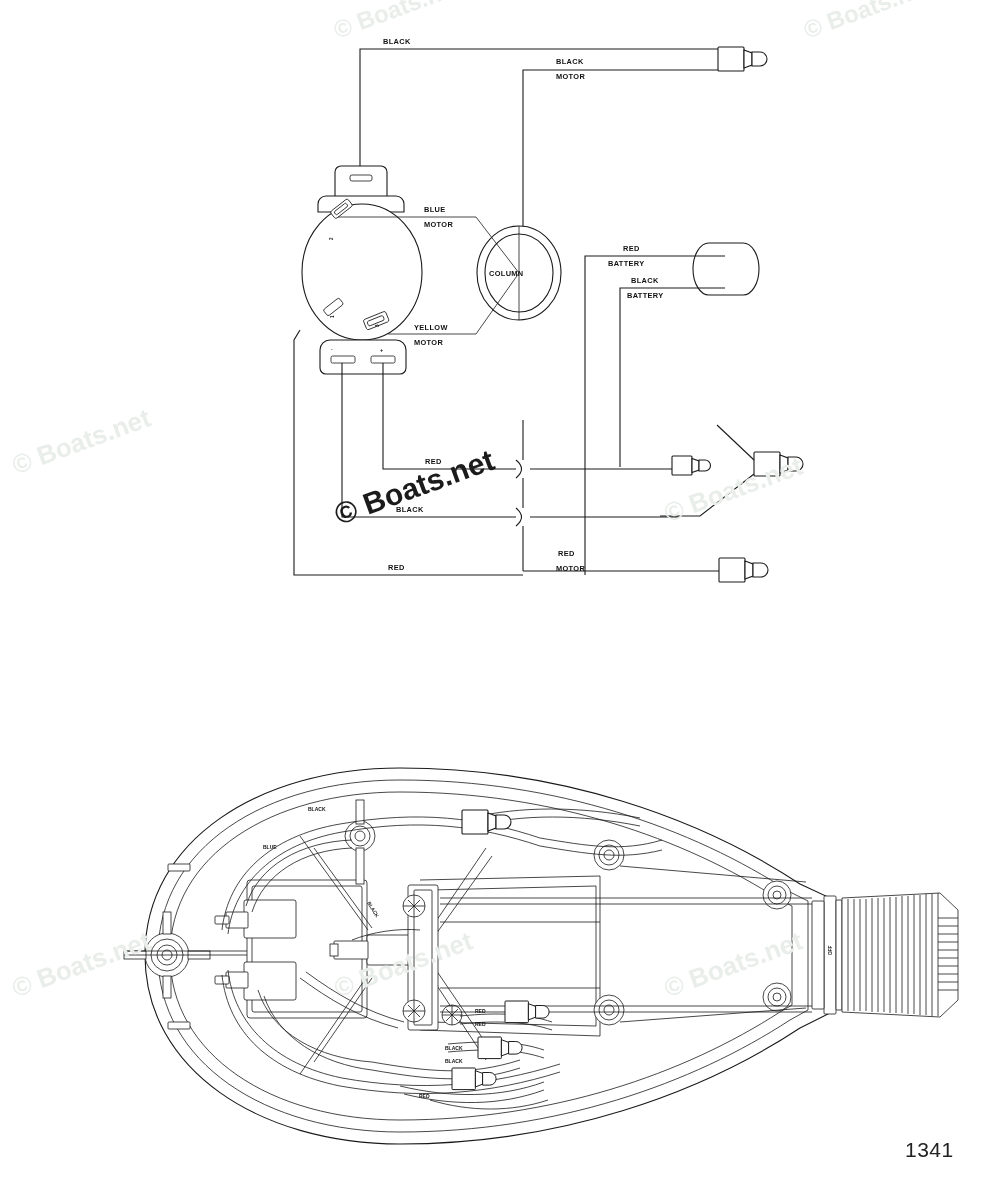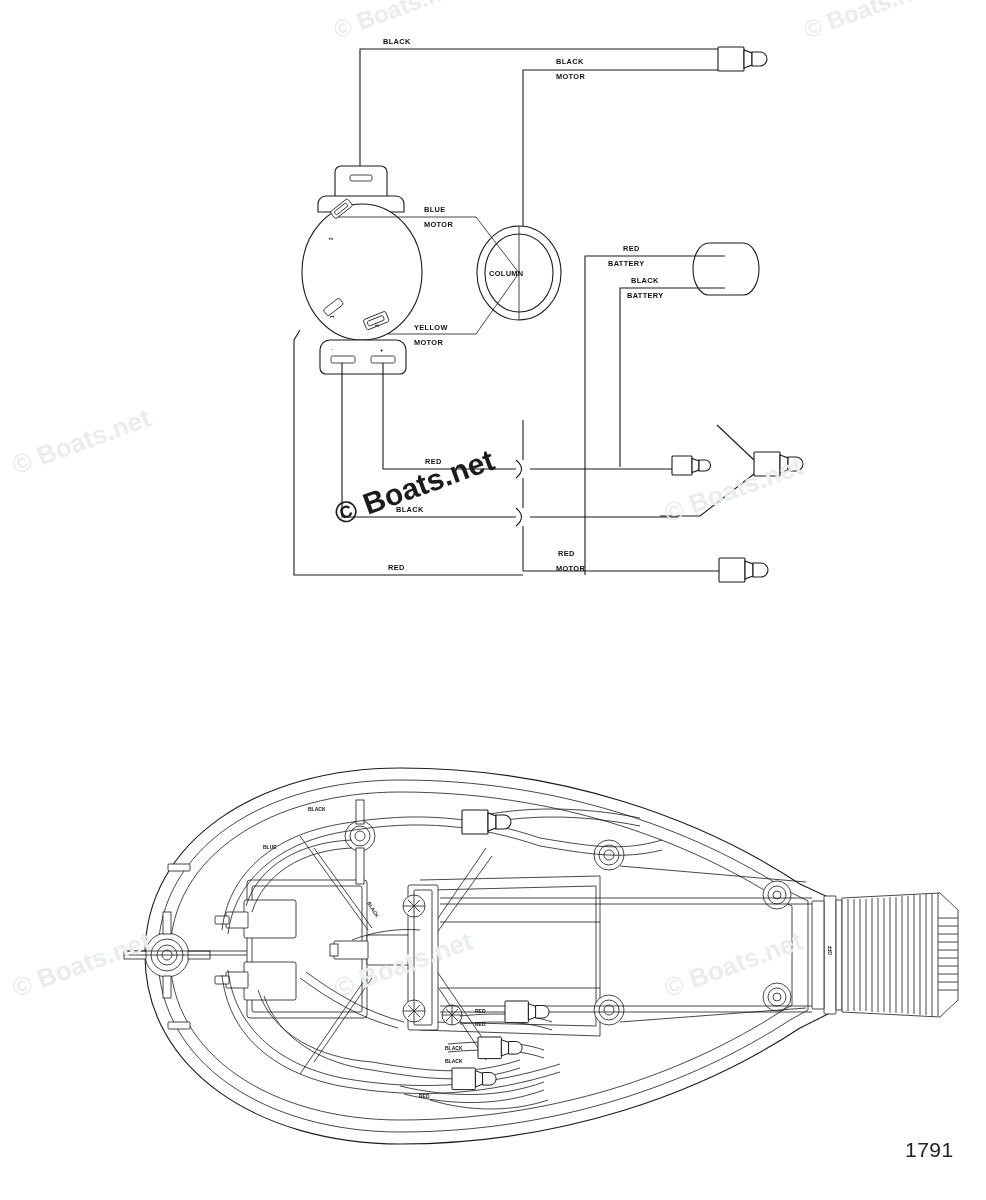--- a/index.html
+++ b/index.html
@@ -400,15 +400,15 @@
 
   <div class="wm" style="left:8px;  top:452px; font-size:26px; transform:rotate(-20deg); transform-origin:left top;">© Boats.net</div>
   <div class="wm dark" style="left:330px;top:500px; font-size:30px; transform:rotate(-20deg); transform-origin:left top;">© Boats.net</div>
   <div class="wm" style="left:660px;top:500px; font-size:26px; transform:rotate(-20deg); transform-origin:left top;">© Boats.net</div>
   <div class="wm" style="left:8px;  top:975px; font-size:26px; transform:rotate(-20deg); transform-origin:left top;">© Boats.net</div>
   <div class="wm" style="left:330px;top:975px; font-size:26px; transform:rotate(-20deg); transform-origin:left top;">© Boats.net</div>
   <div class="wm" style="left:660px;top:975px; font-size:26px; transform:rotate(-20deg); transform-origin:left top;">© Boats.net</div>
   <div class="wm" style="left:330px;top:18px; font-size:24px; transform:rotate(-20deg); transform-origin:left top;">© Boats.net</div>
   <div class="wm" style="left:800px;top:18px; font-size:24px; transform:rotate(-20deg); transform-origin:left top;">© Boats.net</div>
 
-  <div class="pagenum" style="left:905px;top:1138px;">1791</div>
+  <div class="pagenum" style="left:905px;top:1138px;">1341</div>
 
 </div>
 
 </body></html>

